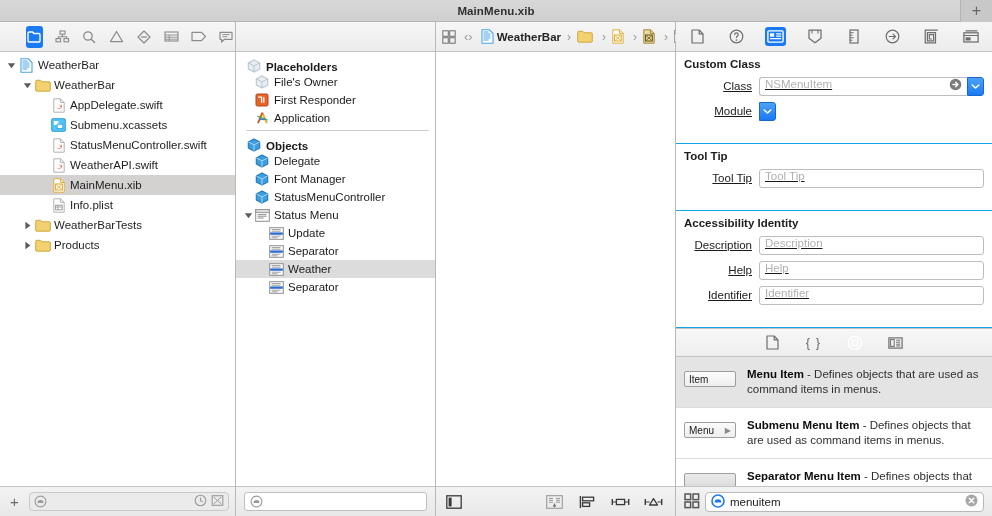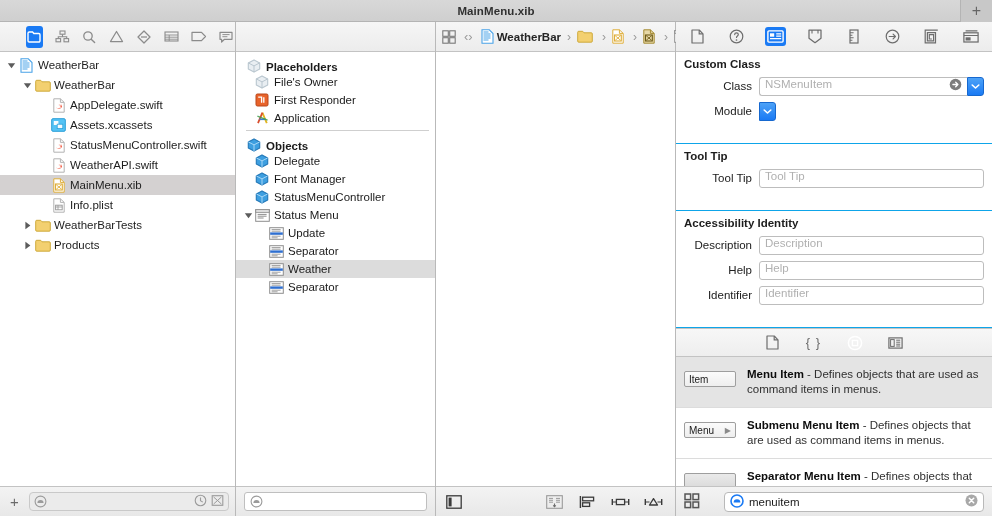--- a/index.html
+++ b/index.html
@@ -98,21 +98,21 @@
   .canvas-left-btm { position:absolute; left: 8px; }
 
   
   .insp-toolbar { justify-content: center; gap: 18px; }
   .insp-toolbar .icobtn { width: 21px; height: 19px; border-radius: 3px; }
   .insp-toolbar .icobtn.sel { background: #1a7af4; }
 
   .insp-body { flex: 0 0 auto; overflow: hidden; background: #fff; }
   .sect-title { font-size: 11.5px; font-weight: bold; color: #1c1c1c; padding: 6px 0 5px 8px; }
   .sect { border-bottom: 1px solid #0ea5e9; padding-bottom: 18px; }
-  .frow { display: flex; align-items: center; height: 22px; margin-bottom: 3px; }
+  .frow { display: flex; align-items: center; height: 22px; margin-bottom: 3px; text-decoration: underline; }
   .flabel { width: 83px; flex: 0 0 83px; text-align: right; padding-right: 7px; font-size: 11.5px; color: #202020; }
   .field {
     flex: 1 1 auto; height: 19px; border: 1px solid #bdbdbd; border-radius: 3px;
     background: #fff; display: flex; align-items: flex-start; padding: 0 5px;
     font-size: 11.5px; color: #b0b0b0; margin-right: 8px; position: relative;
   }
   .field.combo { margin-right: 0; border-right: none; border-radius: 3px 0 0 3px; }
   .combobtn {
     width: 17px; height: 19px; flex: 0 0 17px; background: linear-gradient(#4da2f7,#1a7af4);
     border: 1px solid #1668cf; border-radius: 0 3px 3px 0; margin-right: 8px;
@@ -129,21 +129,21 @@
   .lib-thumb { flex: 0 0 auto; width: 52px; margin-right: 11px; margin-top: 4px; }
   .chip {
     border: 1px solid #9e9e9e; border-radius: 2px; background: linear-gradient(#fbfbfb,#eeeeee);
     height: 16px; font-size: 10px; display: flex; align-items: center; padding: 0 4px; color: #1a1a1a;
   }
   .chip .tri { margin-left: auto; color: #8a8a8a; font-size: 8px; }
   .chip.blank { background: linear-gradient(#eaeaea,#dadada); }
   .lib-text { flex: 1 1 auto; font-size: 11.5px; line-height: 15px; color: #303030; }
   .lib-text b { color: #0c0c0c; }
 
-  .lib-btm { padding: 0 8px; gap: 24px; }
+  .lib-btm { padding: 0 8px; gap: 5px; }
   .lib-search {
     flex: 1 1 auto; height: 20px; background: #fff; border: 1px solid #b9b9b9;
     border-radius: 4px; display: flex; align-items: center; padding: 0 5px; gap: 5px;
     font-size: 11.5px; color: #1a1a1a;
   }
   .lib-search .clear { margin-left: auto; }
 
   .grid-ico { flex: 0 0 auto; }
   .search-pill { width: 14px; height: 14px; flex: 0 0 14px; }
 </style>
@@ -258,21 +258,21 @@
           <div class="trow">
             <div style="width:36px;flex:0 0 36px;"></div>
             <div class="tw"></div>
             <div class="ticon">
               <svg width="15" height="14" viewBox="0 0 15 14">
                 <rect x=".7" y=".7" width="13.6" height="12.6" rx="1.3" fill="#54c3f5" stroke="#2a9fd8" stroke-width="1"></rect>
                 <rect x="2.8" y="3" width="4.6" height="4" fill="#fff" opacity=".95"></rect>
                 <rect x="6.2" y="6.2" width="5.6" height="4.4" fill="#fff" opacity=".95" stroke="#2a9fd8" stroke-width=".8"></rect>
               </svg>
             </div>
-            <div class="tlabel">Assets.xcassets</div>
+            <div class="tlabel">Submenu.xcassets</div>
           </div>
           <div class="trow">
             <div style="width:36px;flex:0 0 36px;"></div>
             <div class="tw"></div>
             <div class="ticon">
               <svg width="12" height="15" viewBox="0 0 12 15">
                 <path d="M.8 .8h6.6L11.2 4.4v9.8H.8z" fill="#fff" stroke="#b3b3b3" stroke-width="1"></path>
                 <path d="M7.4 .8v3.6h3.8" fill="none" stroke="#b3b3b3" stroke-width="1"></path>
                 <path d="M3.2 9.4c1.3 1.3 3 1.9 4.2 1.3-.4-.7-1.2-1.3-1.2-1.3s1.3.5 2 .2c-.7-1-2-2-3-3.3.8.9 2.4 2 3.3 2.4C7.8 7.5 5.6 5.5 5.6 5.5c1.2 1 3 2.3 3.2 2.4.1-.5-.2-1.6-.9-2.6.8.9 1.3 2.1 1.1 3.2-.2 1.3-1.5 2-3 1.9-1-.1-2.1-.5-2.8-1z" fill="#ef5138"></path>
               </svg>

